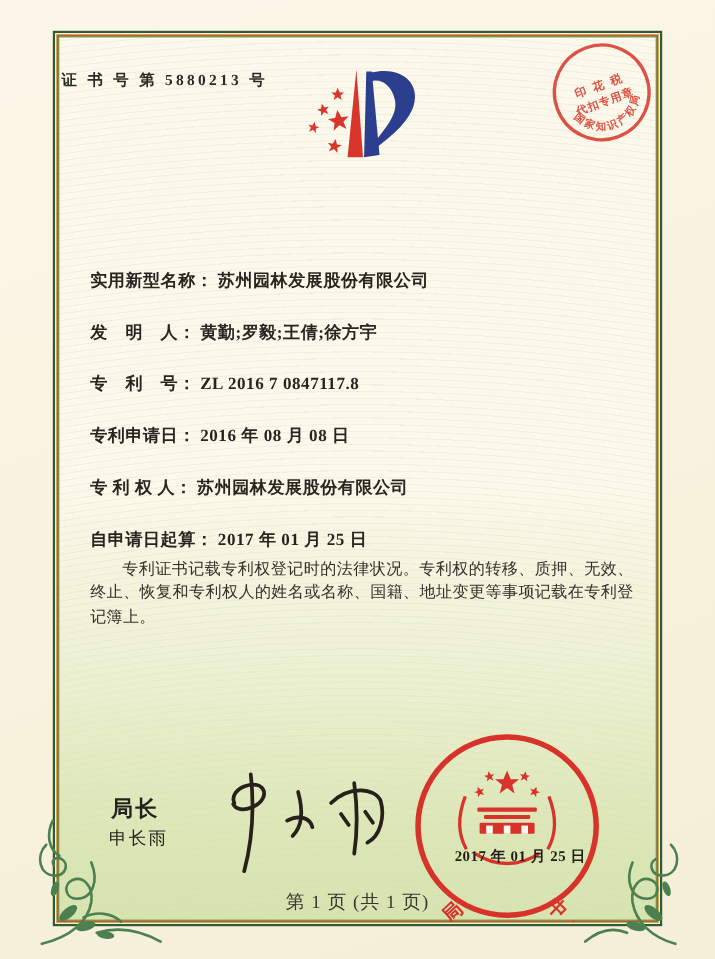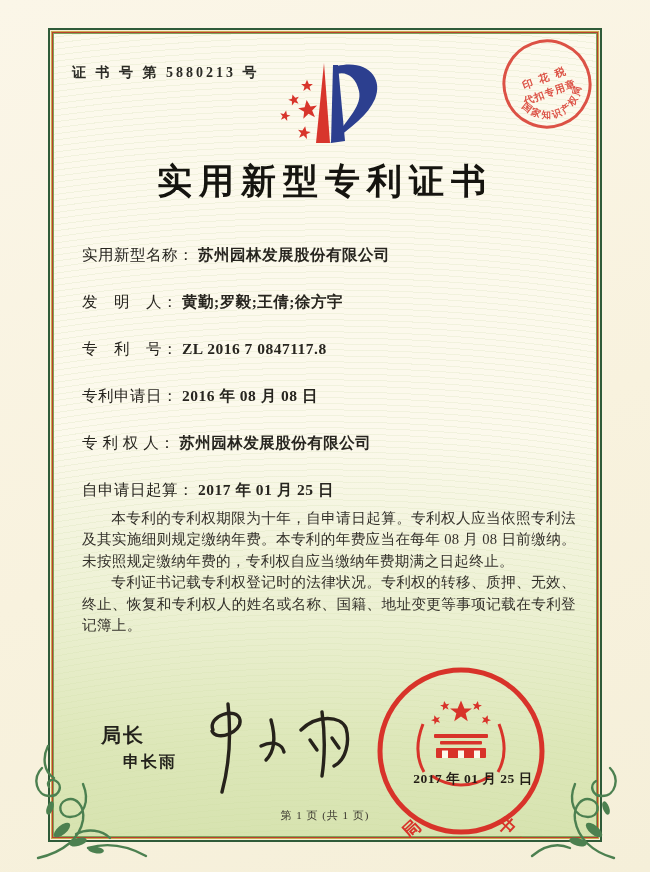--- a/index.html
+++ b/index.html
@@ -22,39 +22,39 @@
           rgba(209,224,165,0.72) 88%,
           rgba(205,221,160,0.8) 100%);}
   .frame{position:absolute;left:48px;top:28px;right:48px;bottom:30px;
         border:2px solid #2f5b39;
         box-shadow: inset 0 0 0 1px #f6efd8,
                     inset 0 0 0 2px #c9a94e,
                     inset 0 0 0 3px #b8402f,
                     inset 0 0 0 4px #7fa45c;
         pointer-events:none;}
   .abs{position:absolute;}
-  .cert-no{left:72px;top:64px;font-size:14px;letter-spacing:3px;color:#2b2b26;font-weight:600;}
+  .cert-no{left:56px;top:64px;font-size:14px;letter-spacing:3px;color:#2b2b26;font-weight:600;}
   .title{left:0;right:0;top:158px;text-align:center;font-size:35px;letter-spacing:7px;
          color:#15140f;font-weight:600;}
   .fields{left:82px;top:245px;width:480px;}
   .frow{position:absolute;left:0;width:480px;font-size:15.5px;color:#27251f;white-space:nowrap;}
-  .frow .flabel{font-weight:400;letter-spacing:.5px;}
+  .frow .flabel{font-weight:700;letter-spacing:.5px;}
   .frow .fvalue{font-weight:600;margin-left:4px;letter-spacing:.5px;}
   .r0{top:0px}.r1{top:47px}.r2{top:94px}.r3{top:141px}.r4{top:188px}.r5{top:235px}
   .body-text{left:82px;top:508px;width:494px;font-size:14.6px;line-height:21.4px;
          color:#33302a;text-align:justify;}
   .body-text p{margin:0;text-indent:2em;letter-spacing:.3px;}
   .sig-title{left:101px;top:722px;font-size:20px;color:#23221c;font-weight:600;letter-spacing:2px;}
-  .sig-name{left:99px;top:752px;font-size:16px;color:#23221c;font-weight:700;letter-spacing:2px;margin-left:24px;}
+  .sig-name{left:99px;top:752px;font-size:16px;color:#23221c;font-weight:400;letter-spacing:2px;}
   .sig-script{left:183px;top:698px;}
   .office-seal{left:374px;top:664px;}
   .seal-date{left:393px;top:770px;width:160px;text-align:center;font-size:13.5px;
          font-weight:700;color:#221d16;letter-spacing:.5px;z-index:6;}
   .tax-seal{left:499px;top:36px;transform:rotate(-20deg);opacity:.92;}
-  .page-footer{left:0;right:0;top:808px;text-align:center;font-size:11px;color:#3a372f;letter-spacing:1px;}
+  .page-footer{left:0;right:0;top:808px;text-align:center;font-size:17px;color:#3a372f;letter-spacing:1px;}
   .logo{left:258px;top:53px;}
   .orn-bl{left:28px;bottom:6px;}
   .orn-br{right:28px;bottom:6px;transform:scaleX(-1);}
   svg{display:block;}
 </style>
 </head>
 <body>
 
 <div class="page">
 
@@ -128,21 +128,20 @@
         <textPath href="#taxTop" startOffset="50%" text-anchor="middle">北京市海淀区地方税务局</textPath>
       </text>
       <text font-size="9.5" font-weight="bold" fill="#da4438" letter-spacing="2">
         <textPath href="#taxBot" startOffset="50%" text-anchor="middle">国家知识产权局</textPath>
       </text>
       <text x="48" y="45" text-anchor="middle" font-size="10.5" font-weight="bold" fill="#da4438" letter-spacing="2">印 花 税</text>
       <text x="48" y="60" text-anchor="middle" font-size="10" font-weight="bold" fill="#da4438" letter-spacing="1">代扣专用章</text>
     </svg>
   </div>
 
-  <div class="abs title">实用新型专利证书</div>
 
   <div class="abs fields">
     <div class="frow r0">
       <span class="flabel">实用新型名称：</span><span class="fvalue">苏州园林发展股份有限公司</span>
     </div>
     <div class="frow r1">
       <span class="flabel">发　明　人：</span><span class="fvalue">黄勤;罗毅;王倩;徐方宇</span>
     </div>
     <div class="frow r2">
       <span class="flabel">专　利　号：</span><span class="fvalue">ZL 2016 7 0847117.8</span>
@@ -152,21 +151,20 @@
     </div>
     <div class="frow r4">
       <span class="flabel">专 利 权 人：</span><span class="fvalue">苏州园林发展股份有限公司</span>
     </div>
     <div class="frow r5">
       <span class="flabel">自申请日起算：</span><span class="fvalue">2017 年 01 月 25 日</span>
     </div>
   </div>
 
   <div class="abs body-text">
-    <p>本专利的专利权期限为十年，自申请日起算。专利权人应当依照专利法及其实施细则规定缴纳年费。本专利的年费应当在每年 08 月 08 日前缴纳。未按照规定缴纳年费的，专利权自应当缴纳年费期满之日起终止。</p>
     <p>专利证书记载专利权登记时的法律状况。专利权的转移、质押、无效、终止、恢复和专利权人的姓名或名称、国籍、地址变更等事项记载在专利登记簿上。</p>
   </div>
 
   <div class="abs sig-title">局长</div>
   <div class="abs sig-name">申长雨</div>
   <div class="abs sig-script">
     <svg width="175" height="100" viewBox="0 0 175 100">
       <g fill="none" stroke="#26221b" stroke-width="3.4" stroke-linecap="round" stroke-linejoin="round">
         <path d="M30,32 C24,18 54,8 57,22 C59,34 34,44 29,33"></path>
         <path d="M45,6 C48,34 47,64 39,94"></path>

